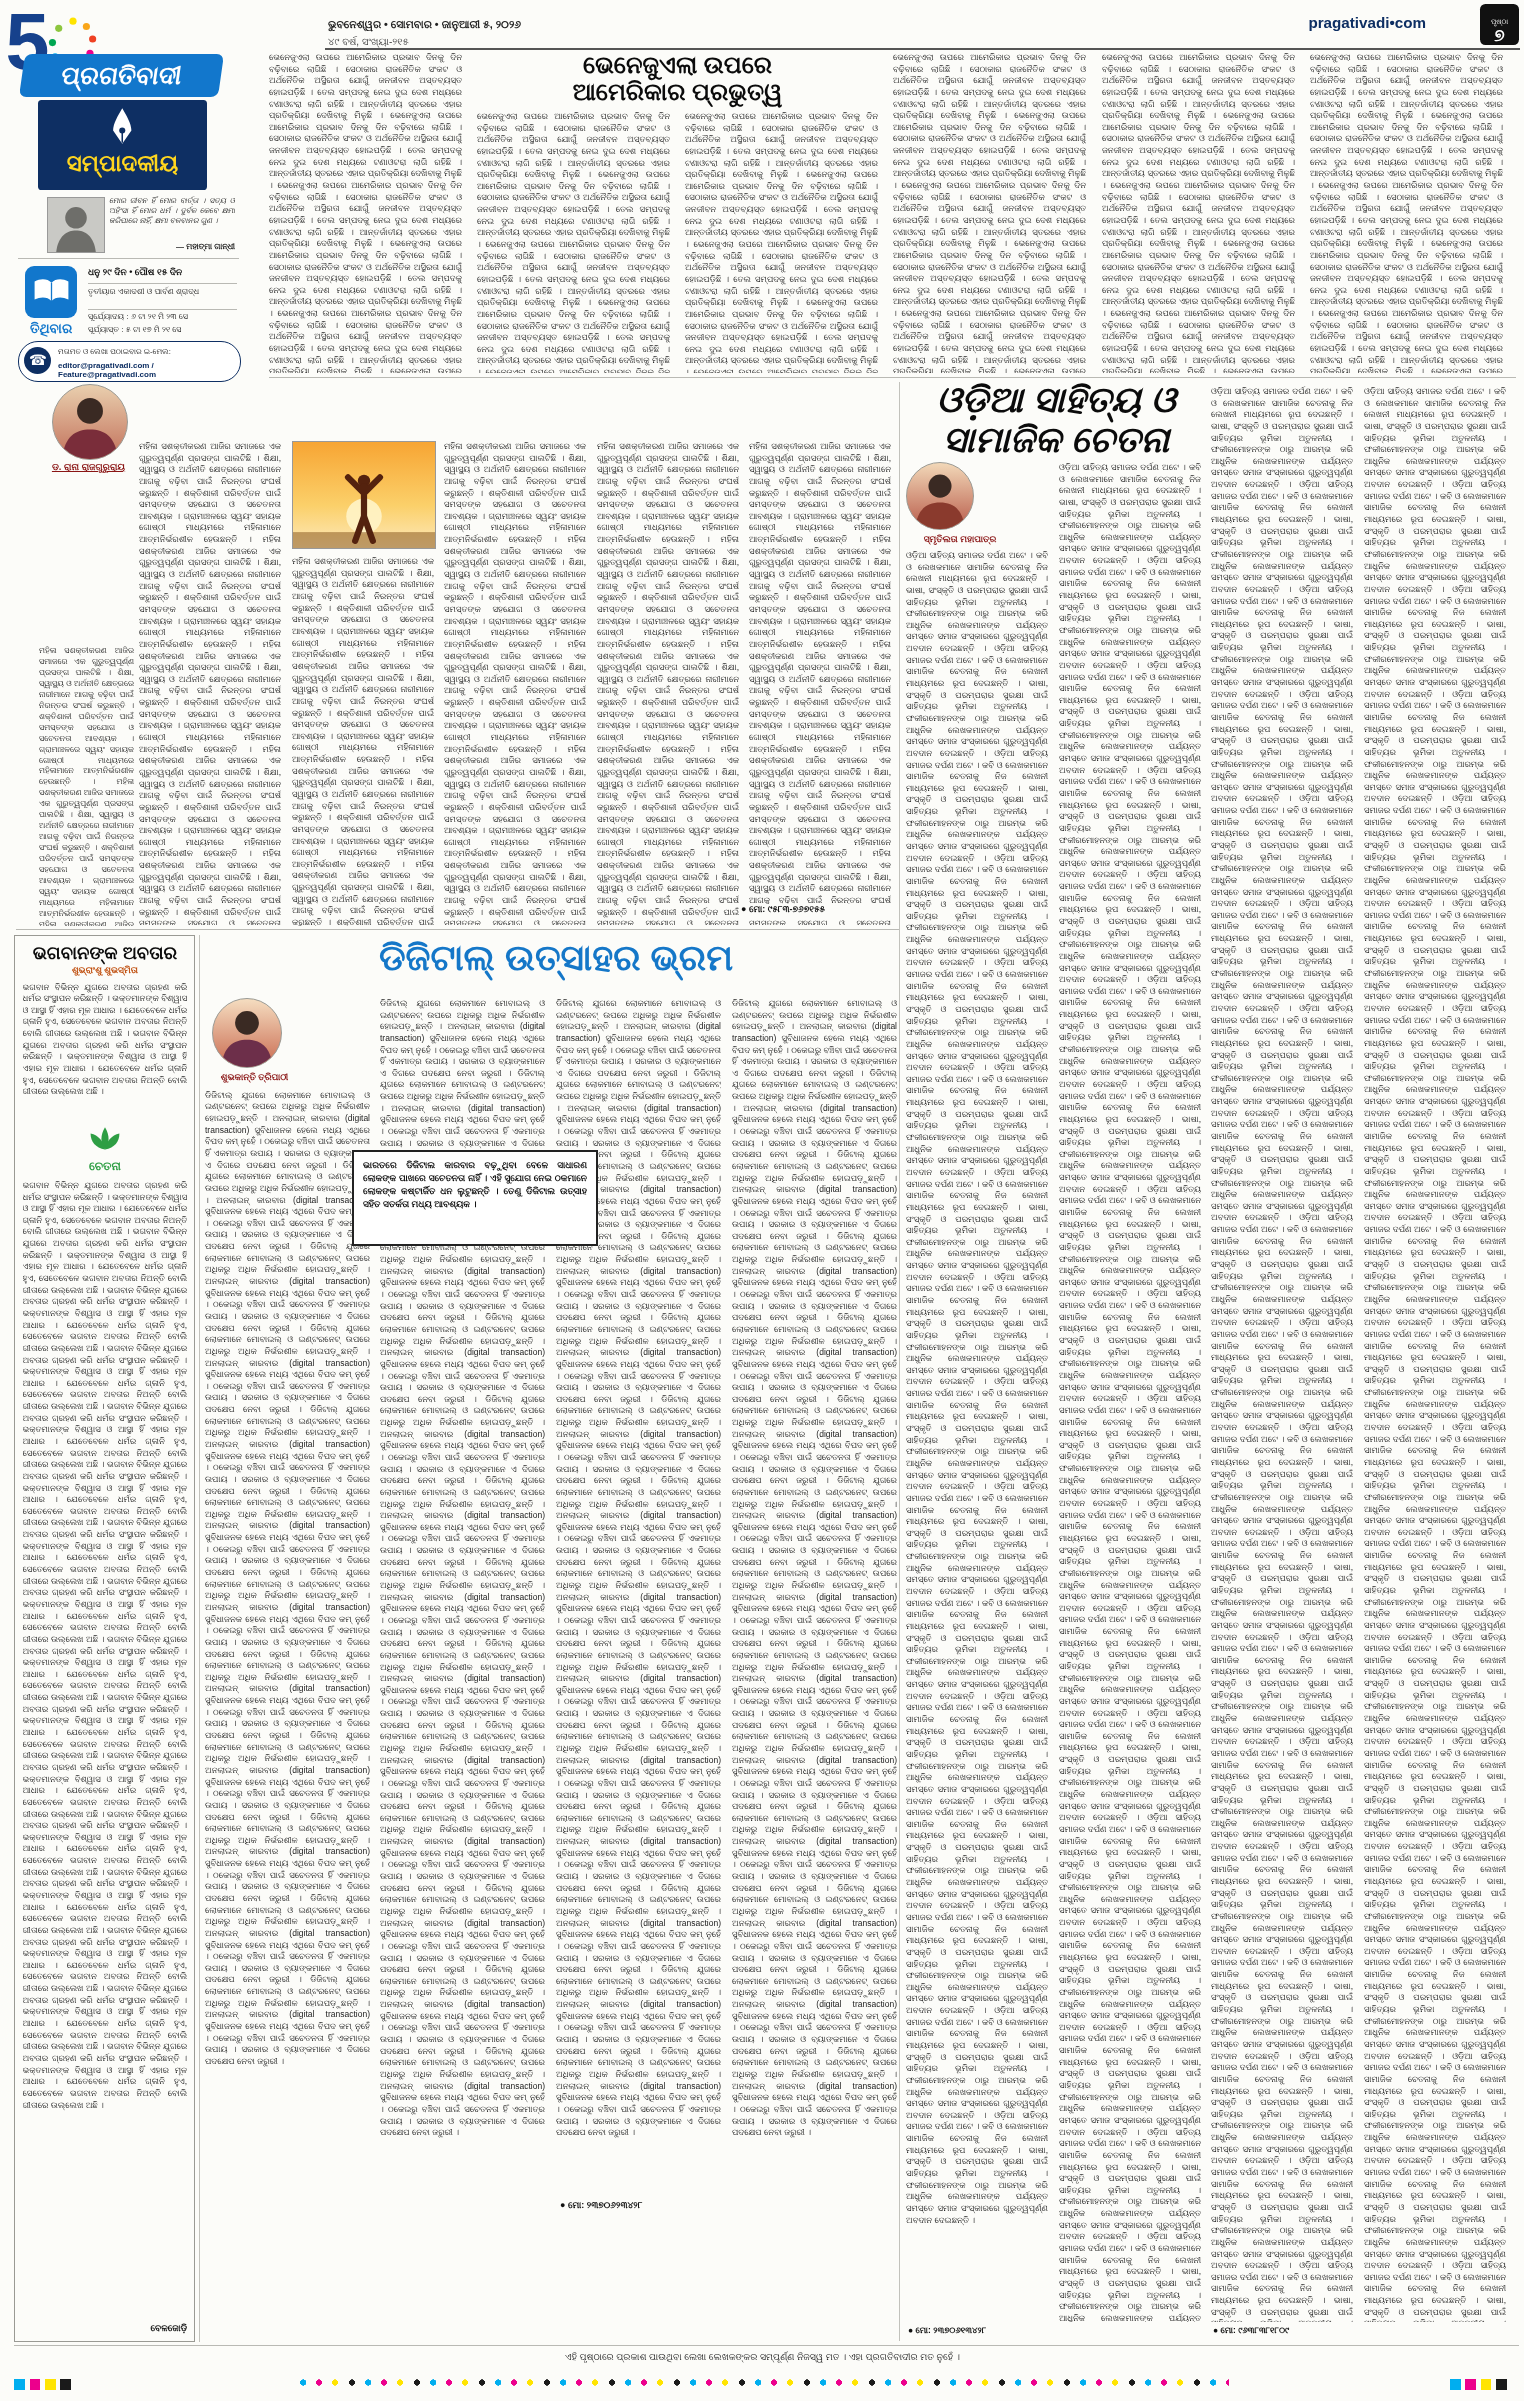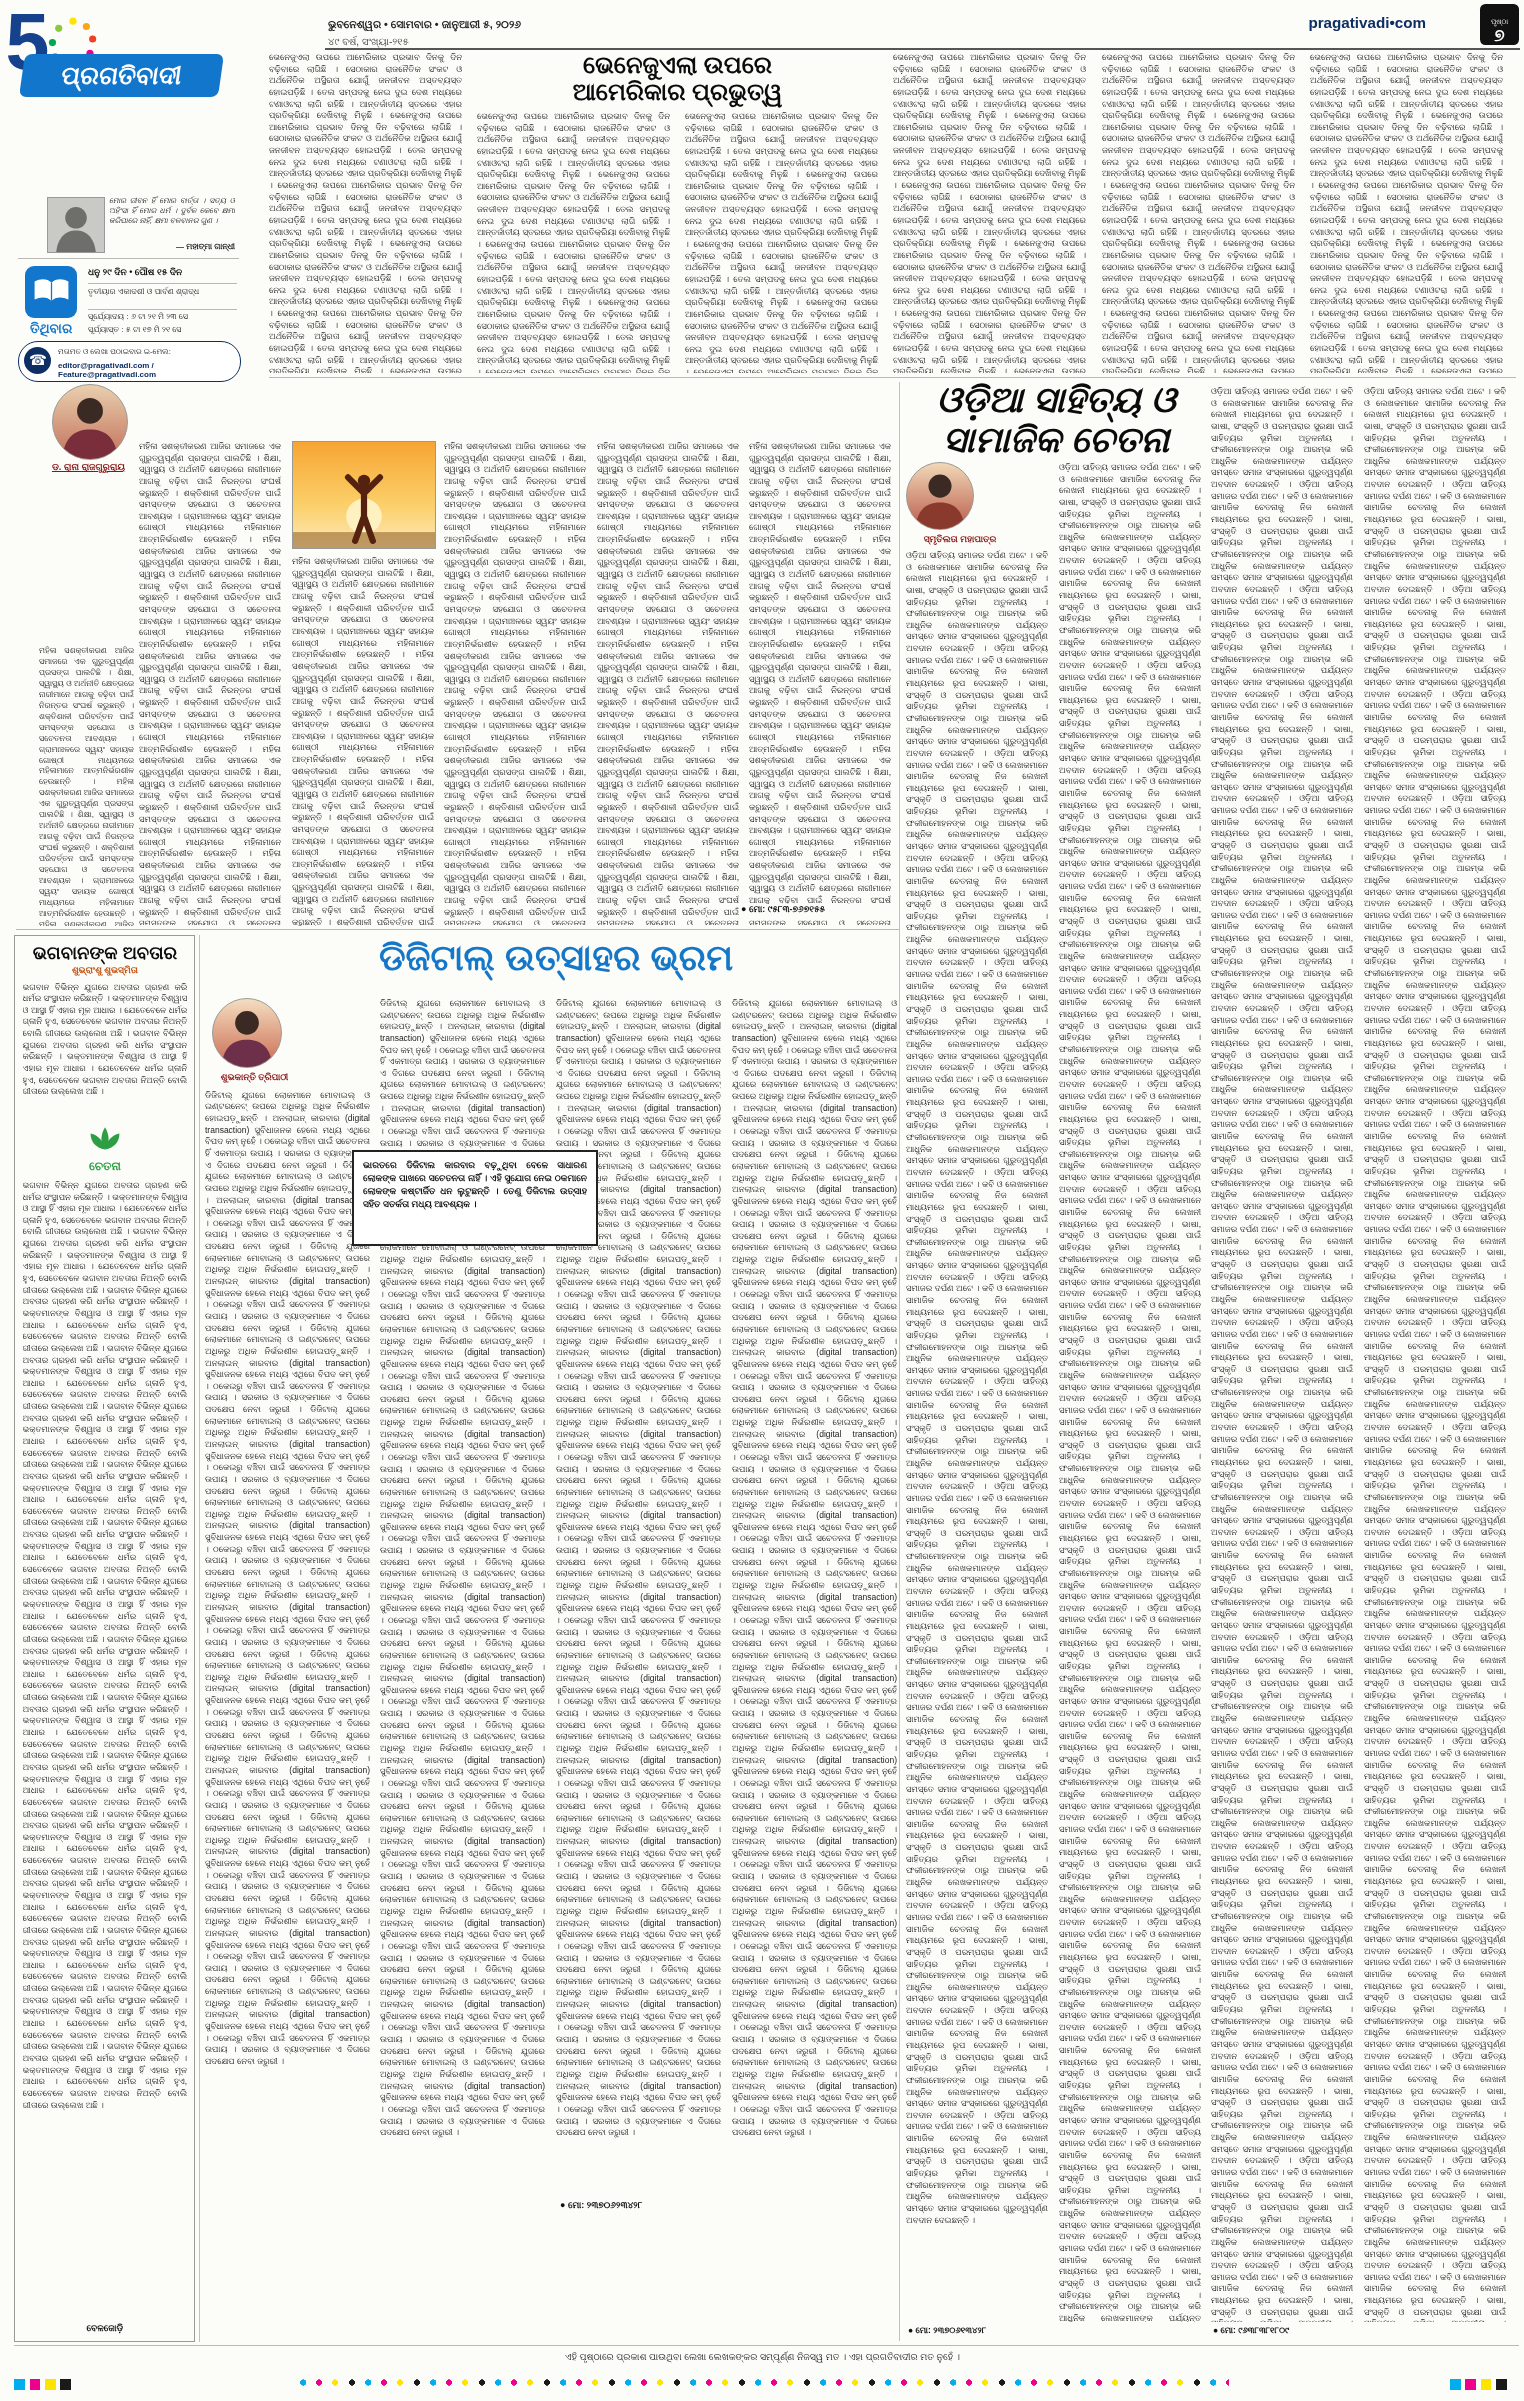--- a/index.html
+++ b/index.html
@@ -59,20 +59,30 @@
         <circle cx="8" cy="48" r="4" fill="#00aeef"></circle>
           <circle cx="5" cy="32" r="4" fill="#00a651"></circle>
         <circle cx="12" cy="16" r="4" fill="#8dc63f"></circle>
       </svg>
     </span>
   </div>
   <div class="abs bluebox" style="left:21.5px;top:54px;width:199px;height:43px;border-radius:7.2px;transform:skewX(-8deg);
        display:flex;align-items:center;justify-content:center;">
     <span class="bold" style="color:#fff;font-size:25px;">ପ୍ରଗତିବାଦୀ</span>
   </div>
+  <div class="abs navybox" style="left:38px;top:100px;width:169px;height:90px;border-radius:3.6px;text-align:center;">
+    <span style="display:inline-block;width:30.5px;height:45px;margin-top:3.6px;">
+      <svg viewBox="0 0 60 80" width="30.5" height="45">
+        <path d="M30 4 C38 18 48 34 48 48 L30 74 L12 48 C12 34 22 18 30 4 Z" fill="#fff"></path>
+        <circle cx="30" cy="48" r="6" fill="#0e2f63"></circle>
+        <rect x="28.5" y="52" width="3" height="20" fill="#0e2f63"></rect>
+      </svg>
+    </span>
+    <div class="bold" style="color:#ffd61f;font-size:23px;margin-top:-1.8px;">ସମ୍ପାଦକୀୟ</div>
+  </div>
   <div class="abs" style="left:47px;top:197px;width:56px;height:54px;background:#c9c9c5;border:0.9px solid #999;overflow:hidden;">
     <svg viewBox="0 0 60 60" width="56" height="54">
       <rect width="60" height="60" fill="#c9c9c5"></rect>
       <circle cx="30" cy="22" r="12" fill="#6e6e6a"></circle>
       <path d="M8 60 C10 42 20 36 30 36 C40 36 50 42 52 60 Z" fill="#6e6e6a"></path>
     </svg>
   </div>
   <div class="abs" style="left:109px;top:196px;width:126px;height:45px;font-size:7.6px;font-style:italic;line-height:1.3;color:#222;text-align:justify;overflow:hidden;">ମୋର ଜୀବନ ହିଁ ମୋର ବାର୍ତ୍ତା । ସତ୍ୟ ଓ ଅହିଂସା ହିଁ ମୋର ଧର୍ମ । ଦୁର୍ବଳ କେବେ କ୍ଷମା କରିପାରେ ନାହିଁ, କ୍ଷମା ବଳବାନର ଗୁଣ ।</div>
   <div class="abs bold" style="left:109px;top:242px;width:126px;height:10.8px;font-size:8px;text-align:right;color:#222;">— ମହାତ୍ମା ଗାନ୍ଧୀ</div>
   <div class="abs lightrule" style="left:18px;top:258px;width:221px;height:0.9px;"></div>
@@ -177,21 +187,21 @@
       <span>
         <svg viewBox="0 0 60 40" width="48" height="32">
           <path d="M30 4 C36 14 36 24 30 32 C24 24 24 14 30 4Z" fill="#2e9e44"></path>
           <path d="M12 12 C22 14 28 22 30 32 C18 30 12 22 12 12Z" fill="#2e9e44"></path>
           <path d="M48 12 C38 14 32 22 30 32 C42 30 48 22 48 12Z" fill="#2e9e44"></path>
         </svg>
       </span>
       <div class="bold" style="color:#2e9e44;font-size:11.7px;">ଚେତନା</div>
     </div>
     <div class="col" style="flex:1;">ଭଗବାନ ବିଭିନ୍ନ ଯୁଗରେ ଅବତାର ଗ୍ରହଣ କରି ଧର୍ମର ସଂସ୍ଥାପନ କରିଛନ୍ତି । ଭକ୍ତମାନଙ୍କ ବିଶ୍ୱାସ ଓ ଆସ୍ଥା ହିଁ ଏହାର ମୂଳ ଆଧାର । ଯେତେବେଳେ ଧର୍ମର ଗ୍ଳାନି ହୁଏ, ସେତେବେଳେ ଭଗବାନ ଅବତାର ନିଅନ୍ତି ବୋଲି ଗୀତାରେ ଉଲ୍ଲେଖ ଅଛି । ଭଗବାନ ବିଭିନ୍ନ ଯୁଗରେ ଅବତାର ଗ୍ରହଣ କରି ଧର୍ମର ସଂସ୍ଥାପନ କରିଛନ୍ତି । ଭକ୍ତମାନଙ୍କ ବିଶ୍ୱାସ ଓ ଆସ୍ଥା ହିଁ ଏହାର ମୂଳ ଆଧାର । ଯେତେବେଳେ ଧର୍ମର ଗ୍ଳାନି ହୁଏ, ସେତେବେଳେ ଭଗବାନ ଅବତାର ନିଅନ୍ତି ବୋଲି ଗୀତାରେ ଉଲ୍ଲେଖ ଅଛି । ଭଗବାନ ବିଭିନ୍ନ ଯୁଗରେ ଅବତାର ଗ୍ରହଣ କରି ଧର୍ମର ସଂସ୍ଥାପନ କରିଛନ୍ତି । ଭକ୍ତମାନଙ୍କ ବିଶ୍ୱାସ ଓ ଆସ୍ଥା ହିଁ ଏହାର ମୂଳ ଆଧାର । ଯେତେବେଳେ ଧର୍ମର ଗ୍ଳାନି ହୁଏ, ସେତେବେଳେ ଭଗବାନ ଅବତାର ନିଅନ୍ତି ବୋଲି ଗୀତାରେ ଉଲ୍ଲେଖ ଅଛି । ଭଗବାନ ବିଭିନ୍ନ ଯୁଗରେ ଅବତାର ଗ୍ରହଣ କରି ଧର୍ମର ସଂସ୍ଥାପନ କରିଛନ୍ତି । ଭକ୍ତମାନଙ୍କ ବିଶ୍ୱାସ ଓ ଆସ୍ଥା ହିଁ ଏହାର ମୂଳ ଆଧାର । ଯେତେବେଳେ ଧର୍ମର ଗ୍ଳାନି ହୁଏ, ସେତେବେଳେ ଭଗବାନ ଅବତାର ନିଅନ୍ତି ବୋଲି ଗୀତାରେ ଉଲ୍ଲେଖ ଅଛି । ଭଗବାନ ବିଭିନ୍ନ ଯୁଗରେ ଅବତାର ଗ୍ରହଣ କରି ଧର୍ମର ସଂସ୍ଥାପନ କରିଛନ୍ତି । ଭକ୍ତମାନଙ୍କ ବିଶ୍ୱାସ ଓ ଆସ୍ଥା ହିଁ ଏହାର ମୂଳ ଆଧାର । ଯେତେବେଳେ ଧର୍ମର ଗ୍ଳାନି ହୁଏ, ସେତେବେଳେ ଭଗବାନ ଅବତାର ନିଅନ୍ତି ବୋଲି ଗୀତାରେ ଉଲ୍ଲେଖ ଅଛି । ଭଗବାନ ବିଭିନ୍ନ ଯୁଗରେ ଅବତାର ଗ୍ରହଣ କରି ଧର୍ମର ସଂସ୍ଥାପନ କରିଛନ୍ତି । ଭକ୍ତମାନଙ୍କ ବିଶ୍ୱାସ ଓ ଆସ୍ଥା ହିଁ ଏହାର ମୂଳ ଆଧାର । ଯେତେବେଳେ ଧର୍ମର ଗ୍ଳାନି ହୁଏ, ସେତେବେଳେ ଭଗବାନ ଅବତାର ନିଅନ୍ତି ବୋଲି ଗୀତାରେ ଉଲ୍ଲେଖ ଅଛି । ଭଗବାନ ବିଭିନ୍ନ ଯୁଗରେ ଅବତାର ଗ୍ରହଣ କରି ଧର୍ମର ସଂସ୍ଥାପନ କରିଛନ୍ତି । ଭକ୍ତମାନଙ୍କ ବିଶ୍ୱାସ ଓ ଆସ୍ଥା ହିଁ ଏହାର ମୂଳ ଆଧାର । ଯେତେବେଳେ ଧର୍ମର ଗ୍ଳାନି ହୁଏ, ସେତେବେଳେ ଭଗବାନ ଅବତାର ନିଅନ୍ତି ବୋଲି ଗୀତାରେ ଉଲ୍ଲେଖ ଅଛି । ଭଗବାନ ବିଭିନ୍ନ ଯୁଗରେ ଅବତାର ଗ୍ରହଣ କରି ଧର୍ମର ସଂସ୍ଥାପନ କରିଛନ୍ତି । ଭକ୍ତମାନଙ୍କ ବିଶ୍ୱାସ ଓ ଆସ୍ଥା ହିଁ ଏହାର ମୂଳ ଆଧାର । ଯେତେବେଳେ ଧର୍ମର ଗ୍ଳାନି ହୁଏ, ସେତେବେଳେ ଭଗବାନ ଅବତାର ନିଅନ୍ତି ବୋଲି ଗୀତାରେ ଉଲ୍ଲେଖ ଅଛି । ଭଗବାନ ବିଭିନ୍ନ ଯୁଗରେ ଅବତାର ଗ୍ରହଣ କରି ଧର୍ମର ସଂସ୍ଥାପନ କରିଛନ୍ତି । ଭକ୍ତମାନଙ୍କ ବିଶ୍ୱାସ ଓ ଆସ୍ଥା ହିଁ ଏହାର ମୂଳ ଆଧାର । ଯେତେବେଳେ ଧର୍ମର ଗ୍ଳାନି ହୁଏ, ସେତେବେଳେ ଭଗବାନ ଅବତାର ନିଅନ୍ତି ବୋଲି ଗୀତାରେ ଉଲ୍ଲେଖ ଅଛି । ଭଗବାନ ବିଭିନ୍ନ ଯୁଗରେ ଅବତାର ଗ୍ରହଣ କରି ଧର୍ମର ସଂସ୍ଥାପନ କରିଛନ୍ତି । ଭକ୍ତମାନଙ୍କ ବିଶ୍ୱାସ ଓ ଆସ୍ଥା ହିଁ ଏହାର ମୂଳ ଆଧାର । ଯେତେବେଳେ ଧର୍ମର ଗ୍ଳାନି ହୁଏ, ସେତେବେଳେ ଭଗବାନ ଅବତାର ନିଅନ୍ତି ବୋଲି ଗୀତାରେ ଉଲ୍ଲେଖ ଅଛି । ଭଗବାନ ବିଭିନ୍ନ ଯୁଗରେ ଅବତାର ଗ୍ରହଣ କରି ଧର୍ମର ସଂସ୍ଥାପନ କରିଛନ୍ତି । ଭକ୍ତମାନଙ୍କ ବିଶ୍ୱାସ ଓ ଆସ୍ଥା ହିଁ ଏହାର ମୂଳ ଆଧାର । ଯେତେବେଳେ ଧର୍ମର ଗ୍ଳାନି ହୁଏ, ସେତେବେଳେ ଭଗବାନ ଅବତାର ନିଅନ୍ତି ବୋଲି ଗୀତାରେ ଉଲ୍ଲେଖ ଅଛି । ଭଗବାନ ବିଭିନ୍ନ ଯୁଗରେ ଅବତାର ଗ୍ରହଣ କରି ଧର୍ମର ସଂସ୍ଥାପନ କରିଛନ୍ତି । ଭକ୍ତମାନଙ୍କ ବିଶ୍ୱାସ ଓ ଆସ୍ଥା ହିଁ ଏହାର ମୂଳ ଆଧାର । ଯେତେବେଳେ ଧର୍ମର ଗ୍ଳାନି ହୁଏ, ସେତେବେଳେ ଭଗବାନ ଅବତାର ନିଅନ୍ତି ବୋଲି ଗୀତାରେ ଉଲ୍ଲେଖ ଅଛି । ଭଗବାନ ବିଭିନ୍ନ ଯୁଗରେ ଅବତାର ଗ୍ରହଣ କରି ଧର୍ମର ସଂସ୍ଥାପନ କରିଛନ୍ତି । ଭକ୍ତମାନଙ୍କ ବିଶ୍ୱାସ ଓ ଆସ୍ଥା ହିଁ ଏହାର ମୂଳ ଆଧାର । ଯେତେବେଳେ ଧର୍ମର ଗ୍ଳାନି ହୁଏ, ସେତେବେଳେ ଭଗବାନ ଅବତାର ନିଅନ୍ତି ବୋଲି ଗୀତାରେ ଉଲ୍ଲେଖ ଅଛି । ଭଗବାନ ବିଭିନ୍ନ ଯୁଗରେ ଅବତାର ଗ୍ରହଣ କରି ଧର୍ମର ସଂସ୍ଥାପନ କରିଛନ୍ତି । ଭକ୍ତମାନଙ୍କ ବିଶ୍ୱାସ ଓ ଆସ୍ଥା ହିଁ ଏହାର ମୂଳ ଆଧାର । ଯେତେବେଳେ ଧର୍ମର ଗ୍ଳାନି ହୁଏ, ସେତେବେଳେ ଭଗବାନ ଅବତାର ନିଅନ୍ତି ବୋଲି ଗୀତାରେ ଉଲ୍ଲେଖ ଅଛି । ଭଗବାନ ବିଭିନ୍ନ ଯୁଗରେ ଅବତାର ଗ୍ରହଣ କରି ଧର୍ମର ସଂସ୍ଥାପନ କରିଛନ୍ତି । ଭକ୍ତମାନଙ୍କ ବିଶ୍ୱାସ ଓ ଆସ୍ଥା ହିଁ ଏହାର ମୂଳ ଆଧାର । ଯେତେବେଳେ ଧର୍ମର ଗ୍ଳାନି ହୁଏ, ସେତେବେଳେ ଭଗବାନ ଅବତାର ନିଅନ୍ତି ବୋଲି ଗୀତାରେ ଉଲ୍ଲେଖ ଅଛି । ଭଗବାନ ବିଭିନ୍ନ ଯୁଗରେ ଅବତାର ଗ୍ରହଣ କରି ଧର୍ମର ସଂସ୍ଥାପନ କରିଛନ୍ତି । ଭକ୍ତମାନଙ୍କ ବିଶ୍ୱାସ ଓ ଆସ୍ଥା ହିଁ ଏହାର ମୂଳ ଆଧାର । ଯେତେବେଳେ ଧର୍ମର ଗ୍ଳାନି ହୁଏ, ସେତେବେଳେ ଭଗବାନ ଅବତାର ନିଅନ୍ତି ବୋଲି ଗୀତାରେ ଉଲ୍ଲେଖ ଅଛି ।</div>
-    <div class="bold" style="font-size:9px;text-align:center;flex:none;margin-top:1px;">ବେଳଜୋଡ଼ି</div>
+    <div class="bold" style="font-size:9px;text-align:right;flex:none;margin-top:1px;">ବେଳଜୋଡ଼ି</div>
   </div>
   <div class="abs vrule" style="left:199px;top:935px;width:0.9px;height:1407px;"></div>
 
   <div class="abs headline center" style="left:269px;top:938px;width:574px;height:50px;font-size:36px;color:#1577c8;">ଡିଜିଟାଲ୍ ଉତ୍ସାହର ଭ୍ରମ</div>
 
   <div class="abs" style="left:205px;top:998px;width:165px;height:1335px;overflow:hidden;">
     <div class="avatar" style="width:68px;height:68px;margin-left:7.2px;background:linear-gradient(#f5ddc0,#c96a50);">
       <svg viewBox="0 0 80 80">
           <circle cx="40" cy="28" r="14" fill="#3a2a23"></circle>
           <path d="M10 80 C12 56 24 48 40 48 C56 48 68 56 70 80 Z" fill="#6d2f4a"></path>

